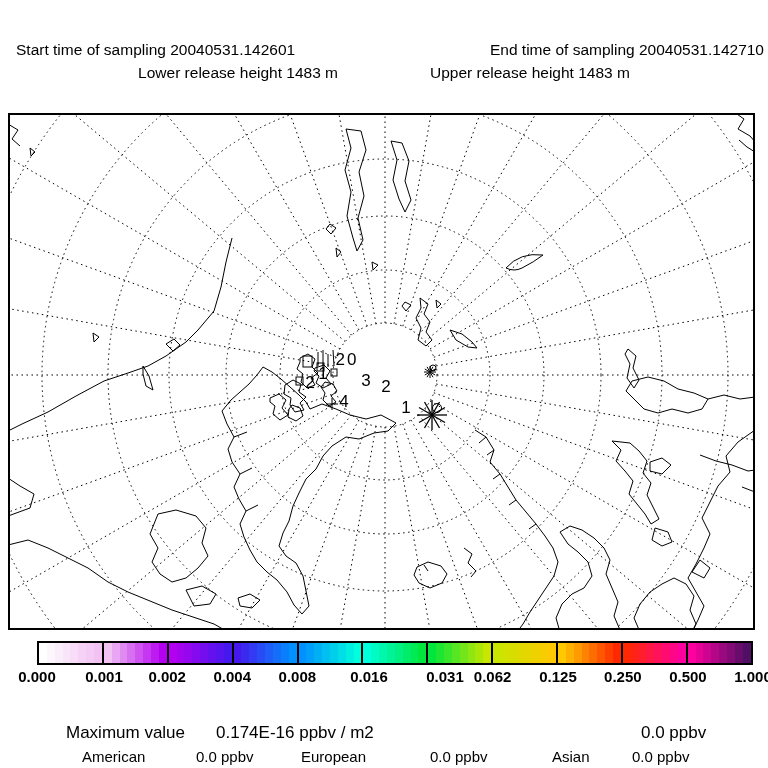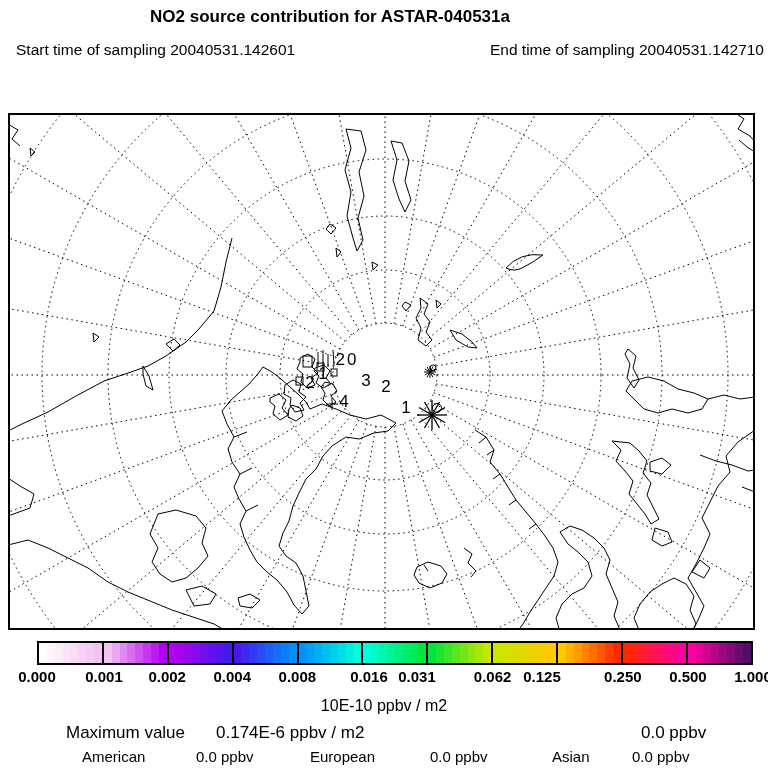--- a/index.html
+++ b/index.html
@@ -22,27 +22,30 @@
   #stats1 span{position:absolute;white-space:nowrap;}
   #stats2{top:748px;left:0;width:616px;height:18px;font-size:15px;}
   #stats2 span{position:absolute;white-space:nowrap;}
   svg text{font-family:"Liberation Sans",sans-serif;}
 </style>
 </head>
 <body>
 
 <div id="page">
 
-  <div id="title" class="abs">NO2 source contribution for ASTAR-040531a</div>
 
   <div id="hline2" class="abs">
     <span>Start time of sampling 20040531.142601</span>
     <span>End time of sampling 20040531.142710</span>
   </div>
 
+  <div id="hline3" class="abs">
+    <span>Lower release height 1483 m</span>
+    <span>Upper release height 1483 m</span>
+  </div>
 
 
   <svg id="mapsvg" class="abs" width="768" height="768" viewBox="0 0 768 768">
     <defs>
       <clipPath id="mapclip">
           <rect x="9" y="114" width="745" height="515"></rect>
         </clipPath>
     </defs>
 
     <g id="graticule" clip-path="url(#mapclip)" stroke="#000" stroke-width="1" stroke-dasharray="1.5,3.5" fill="none">
@@ -272,36 +275,35 @@
       <div class="cell" style="background: rgb(105, 13, 109);"></div>
       <div class="cell" style="background: rgb(80, 15, 100);"></div>
     </div>
   <div id="ticks" class="abs">
       <span style="left: 37px; text-align: center;">0.000</span>
       <span style="left: 104px;">0.001</span>
       <span style="left: 167.182px;">0.002</span>
       <span style="left: 232.273px;">0.004</span>
       <span style="left: 297.364px;">0.008</span>
       <span style="left: 369px;">0.016</span>
-      <span style="left: 417px;">0.031</span>
+      <span style="left: 445px;">0.031</span>
       <span style="left: 492.636px;">0.062</span>
-      <span style="left: 542px;">0.125</span>
+      <span style="left: 558px;">0.125</span>
       <span style="left: 622.818px;">0.250</span>
       <span style="left: 687.909px;">0.500</span>
       <span style="left: 753px;">1.000</span>
     </div>
-  <div id="units" class="abs">10E-10 ppbv / m2</div>
 
   <div id="stats1" class="abs">
     <span style="left:66px">Maximum value</span>
-    <span style="left:216px">0.174E-6 ppbv / m2</span>
+    <span style="left:216px">0.174E-16 ppbv / m2</span>
     <span style="left:641px">0.0 ppbv</span>
   </div>
   <div id="stats2" class="abs">
     <span style="left:82px">American</span>
     <span style="left:196px">0.0 ppbv</span>
-    <span style="left:310px">European</span>
+    <span style="left:301px">European</span>
     <span style="left:430px">0.0 ppbv</span>
     <span style="left:552px">Asian</span>
     <span style="left:632px">0.0 ppbv</span>
   </div>
 
 </div>
 
 </body></html>

